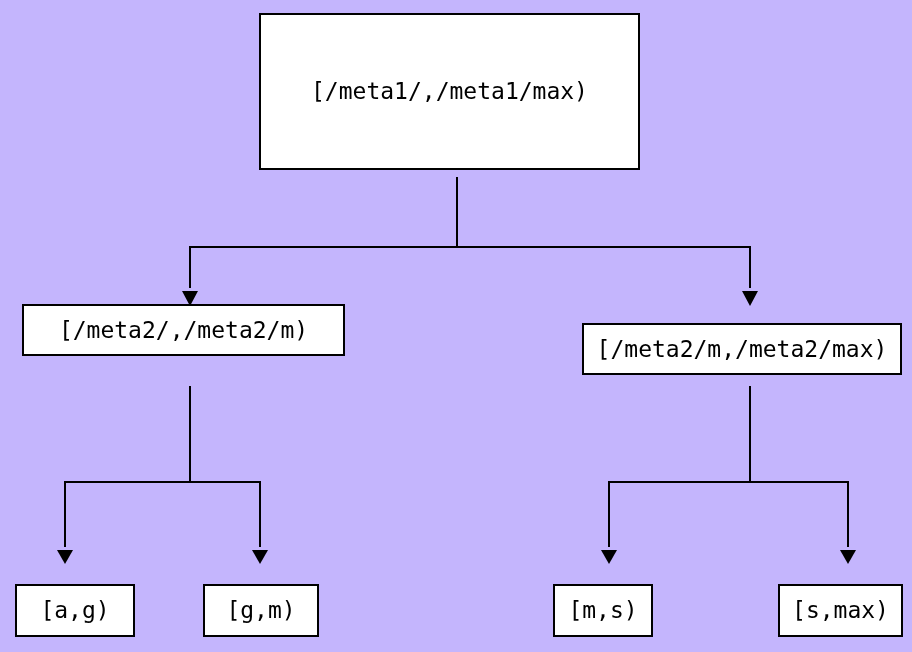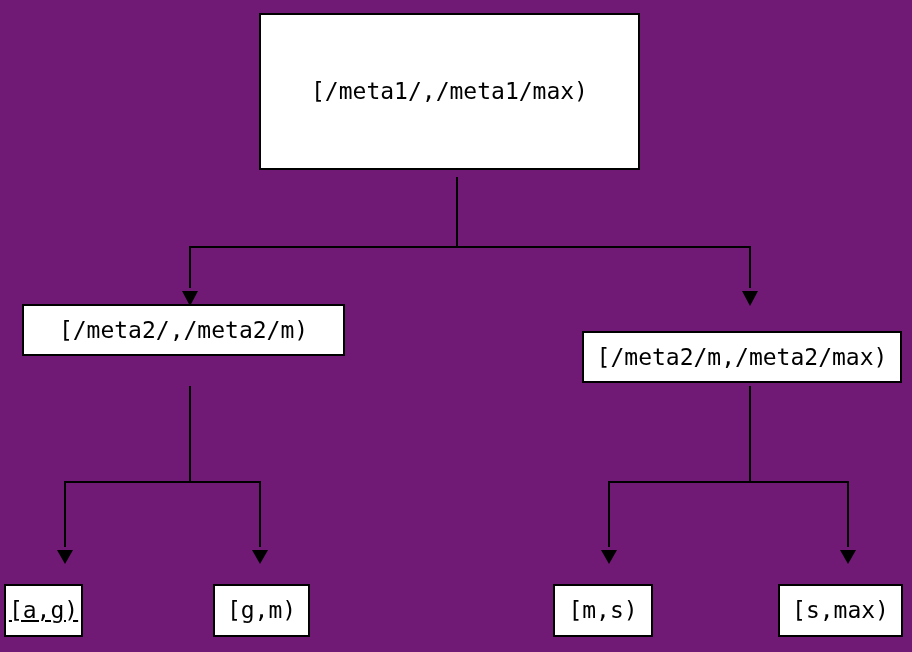--- a/index.html
+++ b/index.html
@@ -4,21 +4,21 @@
 <style>
   html, body {
     margin: 0;
     padding: 0;
     background: #ffffff;
   }
   .canvas {
     position: relative;
     width: 912px;
     height: 652px;
-    background: #701a75;
+    background: #c4b5fd;
     font-family: "DejaVu Sans Mono", "Liberation Mono", monospace;
     overflow: hidden;
   }
   .edges-svg {
     position: absolute;
     left: 0;
     top: 0;
     width: 912px;
     height: 652px;
     z-index: 0;
@@ -43,23 +43,23 @@
     z-index: 1;
   }
   .node .label {
     color: #000000;
     font-size: 23px;
     line-height: 1;
     white-space: pre;
   }
   .node-root      { left: 259px; top: 13px;  width: 381px; height: 157px; }
   .node-mid-left  { left: 22px;  top: 304px; width: 323px; height: 52px; }
-  .node-mid-right { left: 582px; top: 331px; width: 320px; height: 52px; }
-  .node-leaf-ag   { left: 4px;   top: 584px; width: 79px; height: 53px; text-decoration: underline; }
-  .node-leaf-gm   { left: 213px; top: 584px; width: 97px; height: 53px; }
+  .node-mid-right { left: 582px; top: 323px; width: 320px; height: 52px; }
+  .node-leaf-ag   { left: 15px;   top: 584px; width: 120px; height: 53px; }
+  .node-leaf-gm   { left: 203px; top: 584px; width: 116px; height: 53px; }
   .node-leaf-ms   { left: 553px; top: 584px; width: 100px; height: 53px; }
   .node-leaf-smax { left: 778px; top: 584px; width: 125px; height: 53px; }
 </style>
 </head>
 <body>
 
 <div class="canvas">
 
   <svg class="edges-svg" viewBox="0 0 912 652" xmlns="http://www.w3.org/2000/svg">
 

